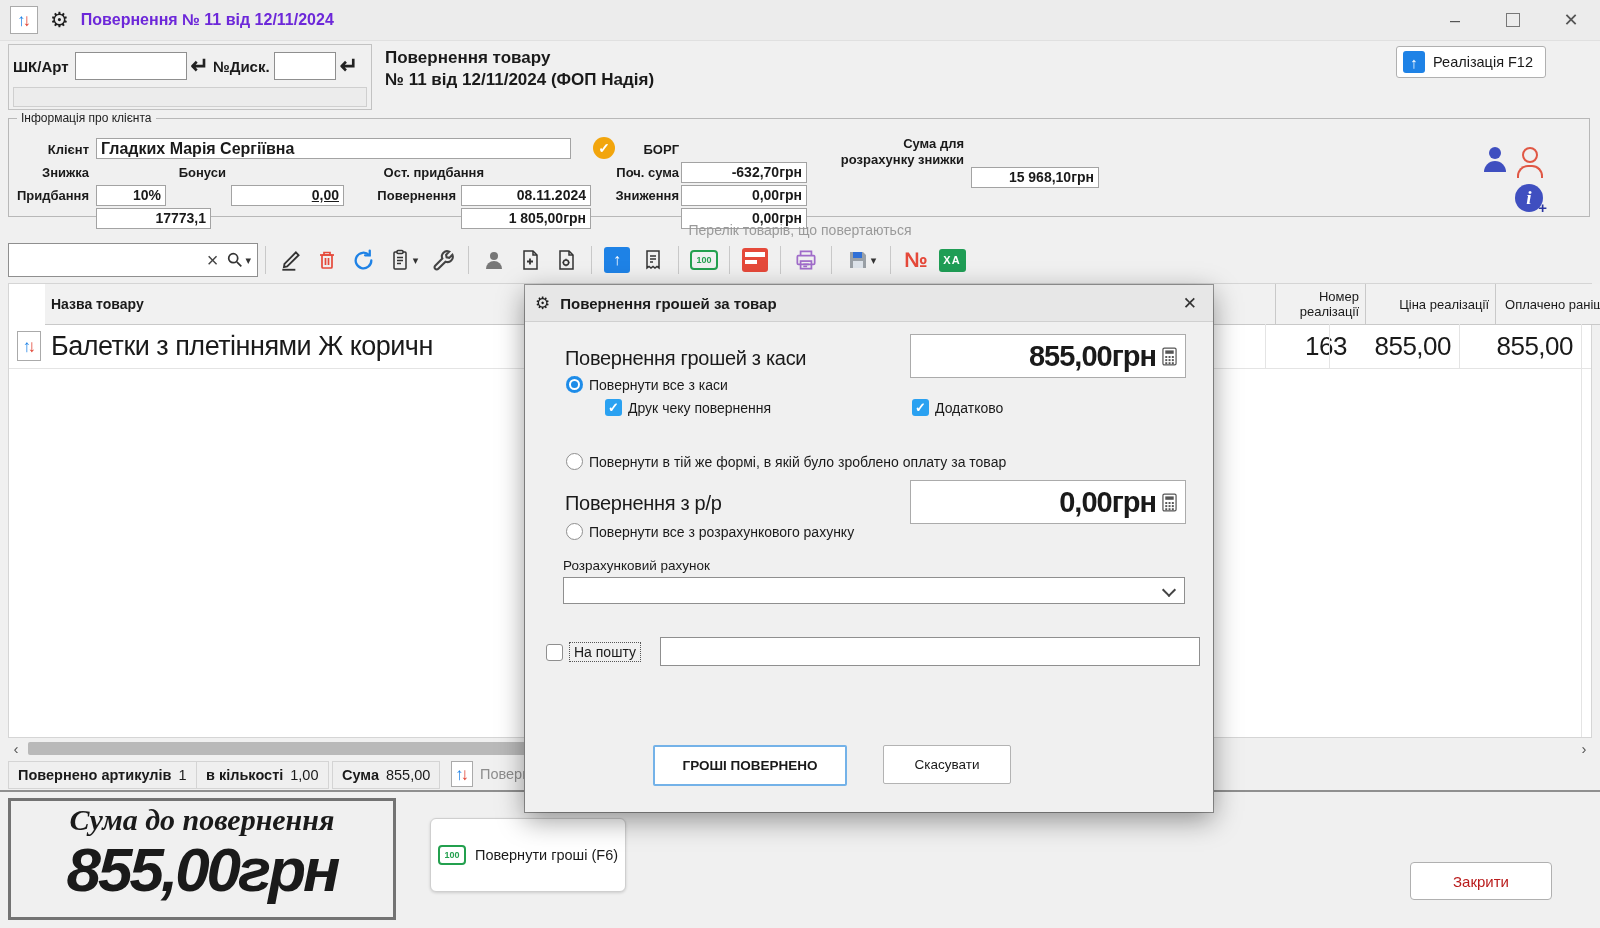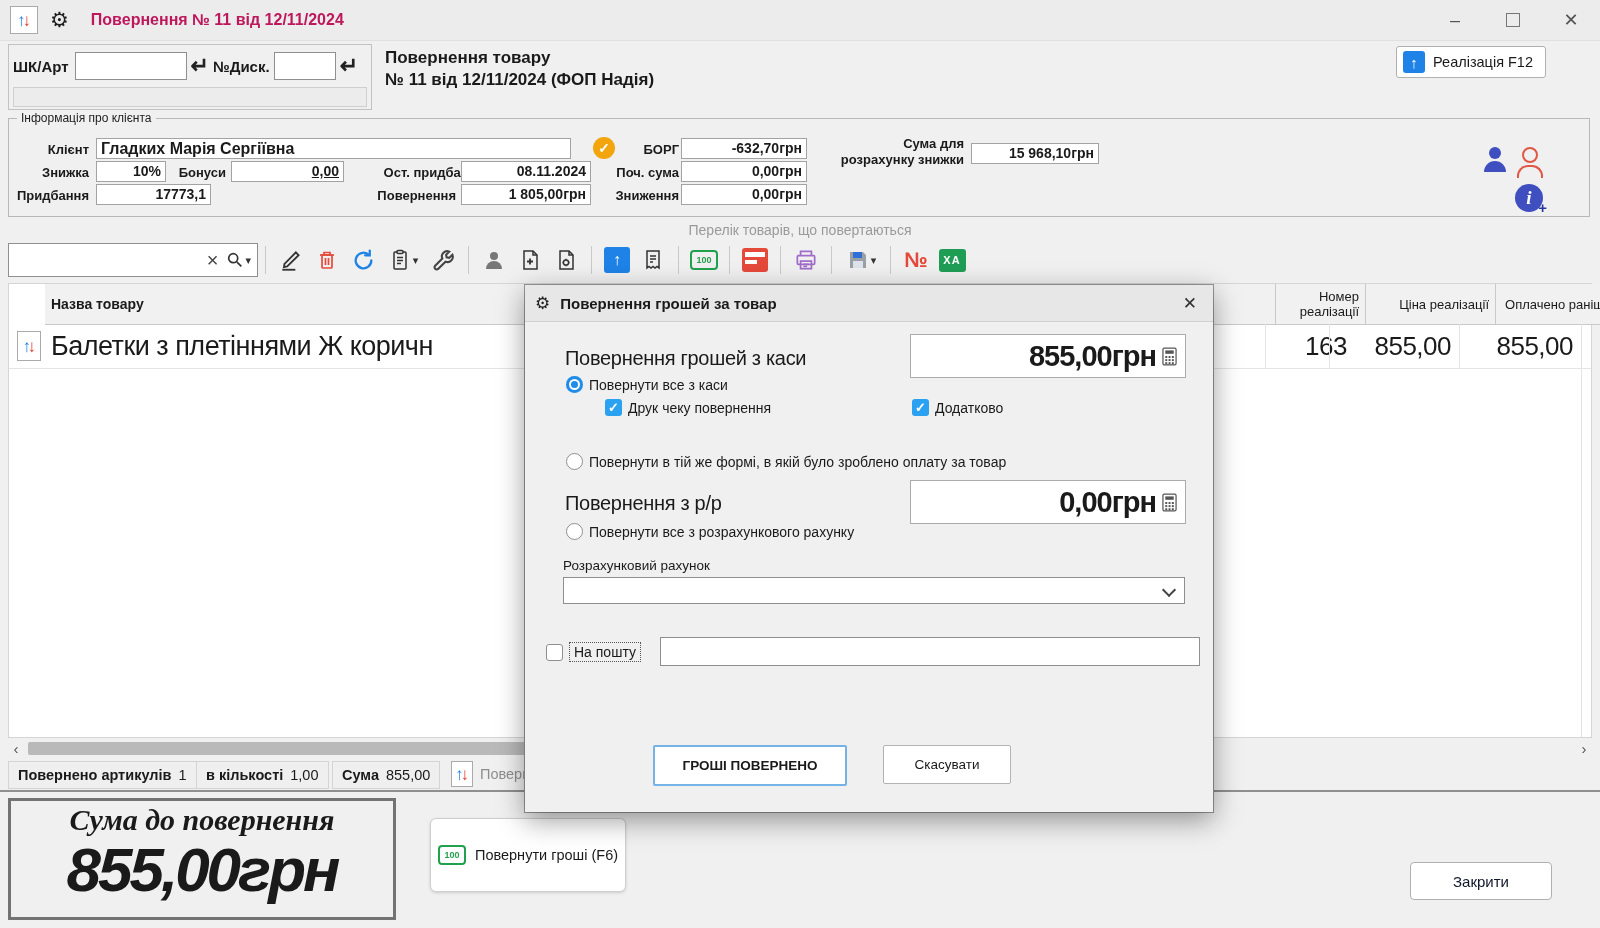--- a/index.html
+++ b/index.html
@@ -10,21 +10,21 @@
   
   #titlebar{position:absolute;left:0;top:0;width:1600px;height:40px;background:#ececec;
     border-bottom:1px solid #e0e0e0;display:flex;align-items:center;}
   .updown-box{width:26px;height:26px;background:#fff;border:1px solid #aaa;display:inline-flex;
     align-items:center;justify-content:center;font-weight:bold;font-size:17px;line-height:1;}
   .updown-box .up{color:#1e82e6;margin-right:-3px;}
   .updown-box .down{color:#e03a2a;}
   #titlebar .updown-box{margin-left:10px;}
   .gear-glyph{font-family:"DejaVu Sans",sans-serif;font-size:21px;color:#1f1f1f;line-height:1;}
   #titlebar .gear-glyph{margin-left:12px;}
-  #win-title{margin-left:22px;font-size:16px;font-weight:bold;color:#be185d;}
+  #win-title{margin-left:12px;font-size:16px;font-weight:bold;color:#6d28d9;}
   #win-controls{position:absolute;right:0;top:0;height:40px;display:flex;}
   .win-btn{width:58px;height:40px;display:flex;align-items:center;justify-content:center;
     color:#555;font-size:18px;}
   .max-square{width:12px;height:12px;border:1.5px solid #777;}
 
   
   #headerbar{position:absolute;left:0;top:41px;width:1600px;height:72px;background:#f0f0f0;}
   #scanbox{position:absolute;left:8px;top:3px;width:362px;height:64px;border:1px solid #c2c2c2;background:#f0f0f0;}
   #scanbox .row1{position:absolute;left:4px;top:6px;right:4px;height:30px;display:flex;align-items:center;}
   .hdr-lbl{font-weight:bold;font-size:15px;white-space:nowrap;}
@@ -36,21 +36,21 @@
     border-radius:3px;display:flex;align-items:center;padding:0 12px 0 6px;gap:8px;font-size:14.5px;}
   .blue-square-up{width:22px;height:22px;background:#1e82e6;border-radius:3px;color:#fff;font-weight:bold;
     font-size:15px;display:flex;align-items:center;justify-content:center;line-height:1;}
 
   
   #clientbox{position:absolute;left:8px;top:118px;width:1580px;height:97px;border:1px solid #b8b8b8;}
   #client-legend{position:absolute;left:8px;top:-8px;background:#f0f0f0;padding:0 4px;font-size:12px;color:#222;}
   .lbl{position:absolute;font-weight:bold;font-size:13px;height:21px;line-height:21px;text-align:right;white-space:nowrap;}
   .field{position:absolute;background:#fff;border:1px solid #a3a3a3;font-weight:bold;font-size:14px;height:19px;
     line-height:19px;padding:0 4px;white-space:nowrap;overflow:hidden;}
-  .field.num{text-align:right;}
+  .field.num{text-align:right;margin-top:24px;}
   .check-circle{position:absolute;width:22px;height:22px;border-radius:50%;background:#f2a50c;color:#fff;
     font-weight:bold;font-size:14px;display:flex;align-items:center;justify-content:center;}
   .person{position:absolute;width:26px;height:27px;}
   .person .head{width:12px;height:12px;border-radius:50%;margin:0 auto;}
   .person .torso{width:22px;height:11px;border-radius:11px 11px 0 0;margin:2px auto 0;}
   .person.blue .head,.person.blue .torso{background:#3f4fc0;}
   .person.red .head{border:2.5px solid #e05744;}
   .person.red .torso{border:2.5px solid #e05744;border-bottom:none;}
   .info-badge{position:absolute;width:28px;height:28px;border-radius:50%;background:#3f4fc0;color:#fff;
     display:flex;align-items:center;justify-content:center;font-family:"Liberation Serif",serif;
@@ -112,21 +112,21 @@
   #seg4 .updown-box{width:20px;height:24px;}
 
   
   #bottom{position:absolute;left:0;top:790px;width:1600px;height:138px;background:#f0f0f0;border-top:2px solid #8f8f8f;box-sizing:border-box;}
   #sumbox{position:absolute;left:8px;top:6px;width:382px;height:116px;border:3px solid #737373;text-align:center;overflow:hidden;font-style:italic;}
   #sum-title{font-family:"Liberation Serif",serif;font-weight:bold;font-size:30px;margin-top:2px;}
   #sum-value{font-weight:900;font-size:62px;line-height:66px;letter-spacing:-3px;}
   #btn-return-money{position:absolute;left:430px;top:26px;width:194px;height:72px;background:#fff;border:1px solid #cfcfcf;
     border-radius:6px;box-shadow:0 1px 3px rgba(0,0,0,.15);display:flex;align-items:center;justify-content:center;gap:9px;font-size:14.5px;}
   #btn-close{position:absolute;left:1410px;top:70px;width:140px;height:36px;background:#fff;border:1px solid #b0b0b0;
-    border-radius:4px;display:flex;align-items:center;justify-content:center;font-size:15px;color:#0f172a;}
+    border-radius:4px;display:flex;align-items:center;justify-content:center;font-size:15px;color:#b91c1c;}
 
   
   #modal{position:absolute;left:525px;top:285px;width:688px;height:527px;background:#f0f0f0;z-index:50;
     box-shadow:0 8px 26px rgba(0,0,0,.40),0 0 0 1px #9a9a9a;}
   #modal-titlebar{position:absolute;left:0;top:0;width:100%;height:37px;background:#e7e7e7;border-bottom:1px solid #d0d0d0;
     display:flex;align-items:center;box-sizing:border-box;padding:0 10px;}
   #modal-title{margin-left:10px;font-weight:bold;font-size:15px;}
   #modal-close{margin-left:auto;font-size:17px;color:#333;padding:2px 6px;}
   .m-heading{position:absolute;font-size:20px;font-weight:500;letter-spacing:-0.3px;}
   .amount-box{position:absolute;left:385px;width:276px;height:44px;background:#fff;border:1px solid #ababab;

